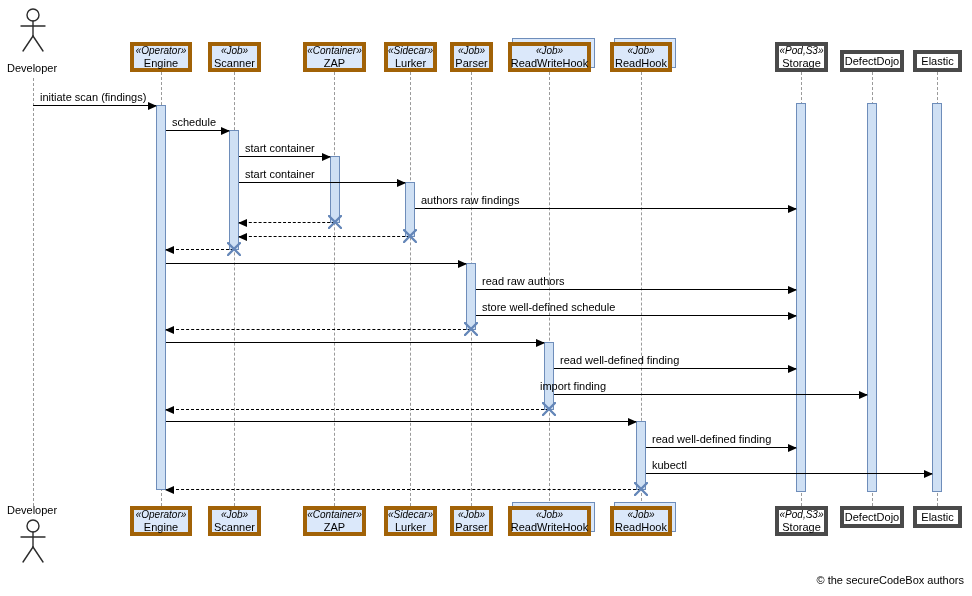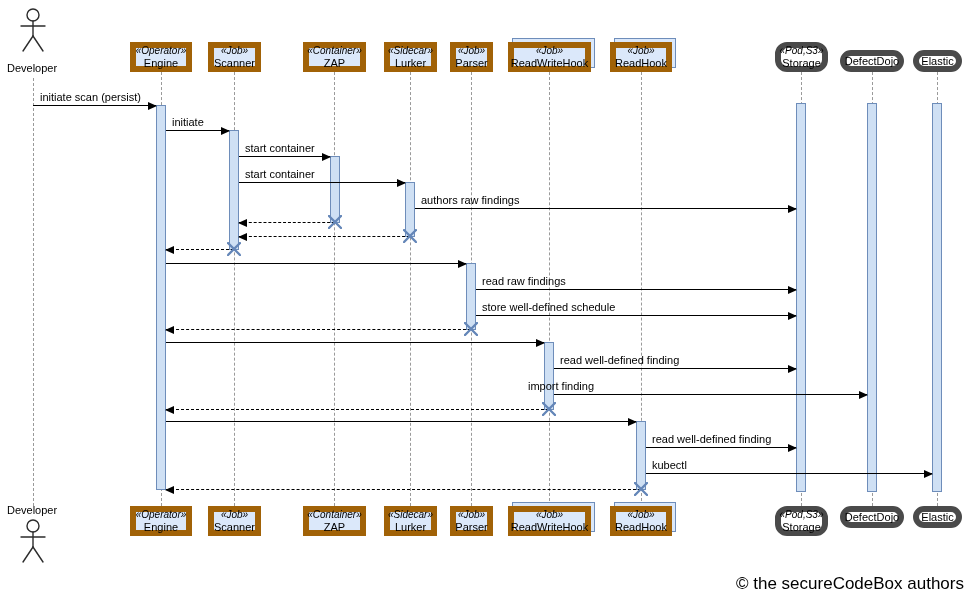--- a/index.html
+++ b/index.html
@@ -1,38 +1,38 @@
 <!DOCTYPE html>
 <html><head>
 <meta charset="utf-8">
 <style>
   html,body{margin:0;padding:0;background:#fff;}
   .canvas{position:relative;width:972px;height:596px;background:#ffffff;
           font-family:"Liberation Sans",sans-serif;color:#000;overflow:hidden;}
   .lifeline{position:absolute;width:0;border-left:1px dashed #9a9a9a;}
   .act{position:absolute;width:10px;background:#cfe0f4;border:1px solid #6e8dba;box-sizing:border-box;}
-  .pbox{position:absolute;box-sizing:border-box;background:#dbe8fa;border:6px solid #a16207;
+  .pbox{position:absolute;box-sizing:border-box;background:#dbe8fa;border:4px solid #a16207;
         display:flex;flex-direction:column;align-items:center;justify-content:center;
         font-size:11px;line-height:13px;text-align:center;z-index:3;}
   .pbox .stereo{font-style:italic;font-size:10px;}
-  .pbox.ext{background:#fff;border-color:#4a4a4a;border-radius:12px;}
+  .pbox.ext{background:#fff;border-color:#4a4a4a;}
   .ghost{position:absolute;background:#dbe8fa;border:1px solid #6e8dba;box-sizing:border-box;z-index:2;}
   .msg{position:absolute;height:0;border-top:1px solid #000;z-index:4;}
   .msg.dashed{border-top-style:dashed;}
   .ah{position:absolute;width:0;height:0;border-top:4px solid transparent;border-bottom:4px solid transparent;top:-4px;}
   .ah-r{right:-1px;border-left:9px solid #000;}
   .ah-l{left:-1px;border-right:9px solid #000;}
   .mlabel{position:absolute;font-size:11px;white-space:nowrap;z-index:5;}
   .destroy{position:absolute;z-index:6;}
   .destroy line{stroke:#6486b8;stroke-width:2.4;stroke-linecap:round;}
   .actor-label{position:absolute;font-size:11px;white-space:nowrap;text-align:center;}
   .actor-fig{position:absolute;}
   .actor-fig circle{fill:#fefefe;stroke:#2b2b2b;stroke-width:1.4;}
   .actor-fig line{stroke:#2b2b2b;stroke-width:1.4;stroke-linecap:round;}
-  .footer{position:absolute;font-size:17px;white-space:nowrap;text-align:center;}
+  .footer{position:absolute;font-size:11px;white-space:nowrap;text-align:center;}
 </style>
 </head>
 <body>
 
 <div class="canvas">
 
   <div class="lifeline" style="left:33px;top:78px;height:428px"></div>
   <div class="lifeline" style="left:161px;top:72px;height:434px"></div>
   <div class="lifeline" style="left:234px;top:72px;height:434px"></div>
   <div class="lifeline" style="left:334px;top:72px;height:434px"></div>
@@ -101,26 +101,26 @@
   <div class="pbox ext" style="left:840px;top:50px;width:64px;height:22px">
     <span>DefectDojo</span>
   </div>
   <div class="pbox ext" style="left:913px;top:50px;width:49px;height:22px">
     <span>Elastic</span>
   </div>
 
   <div class="msg" style="left:33px;top:105px;width:123px">
       <span class="ah ah-r"></span>
     </div>
-  <div class="mlabel" style="left:40px;top:91px">initiate scan (persist)</div>
+  <div class="mlabel" style="left:40px;top:91px">initiate scan (findings)</div>
 
   <div class="msg" style="left:166px;top:130px;width:63px">
       <span class="ah ah-r"></span>
     </div>
-  <div class="mlabel" style="left:172px;top:116px">initiate</div>
+  <div class="mlabel" style="left:172px;top:116px">schedule</div>
 
   <div class="msg" style="left:239px;top:156px;width:91px">
       <span class="ah ah-r"></span>
     </div>
   <div class="mlabel" style="left:245px;top:142px">start container</div>
 
   <div class="msg" style="left:239px;top:182px;width:166px">
       <span class="ah ah-r"></span>
     </div>
   <div class="mlabel" style="left:245px;top:168px">start container</div>
@@ -140,21 +140,21 @@
       <span class="ah ah-l"></span>
     </div>
 
   <div class="msg" style="left:166px;top:263px;width:300px">
       <span class="ah ah-r"></span>
     </div>
 
   <div class="msg" style="left:476px;top:289px;width:320px">
       <span class="ah ah-r"></span>
     </div>
-  <div class="mlabel" style="left:482px;top:275px">read raw findings</div>
+  <div class="mlabel" style="left:482px;top:275px">read raw authors</div>
 
   <div class="msg" style="left:476px;top:315px;width:320px">
       <span class="ah ah-r"></span>
     </div>
   <div class="mlabel" style="left:482px;top:301px">store well-defined schedule</div>
 
   <div class="msg dashed" style="left:166px;top:329px;width:305px">
       <span class="ah ah-l"></span>
     </div>
 
@@ -163,21 +163,21 @@
     </div>
 
   <div class="msg" style="left:554px;top:368px;width:242px">
       <span class="ah ah-r"></span>
     </div>
   <div class="mlabel" style="left:560px;top:354px">read well-defined finding</div>
 
   <div class="msg" style="left:554px;top:394px;width:313px">
       <span class="ah ah-r"></span>
     </div>
-  <div class="mlabel" style="left:528px;top:380px">import finding</div>
+  <div class="mlabel" style="left:540px;top:380px">import finding</div>
 
   <div class="msg dashed" style="left:166px;top:409px;width:383px">
       <span class="ah ah-l"></span>
     </div>
 
   <div class="msg" style="left:166px;top:421px;width:470px">
       <span class="ah ah-r"></span>
     </div>
 
   <div class="msg" style="left:646px;top:447px;width:150px">

